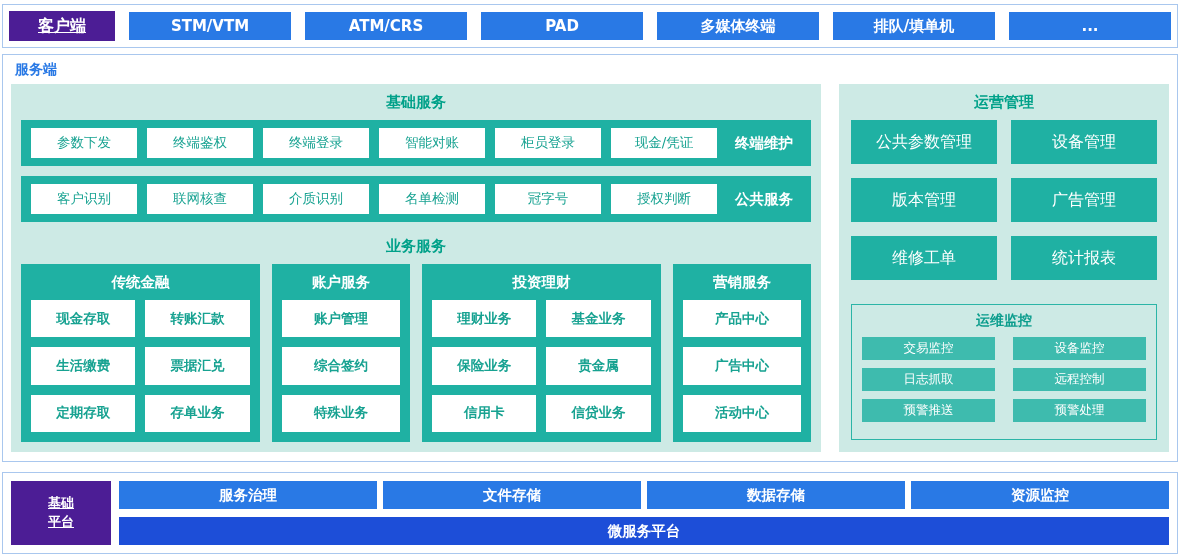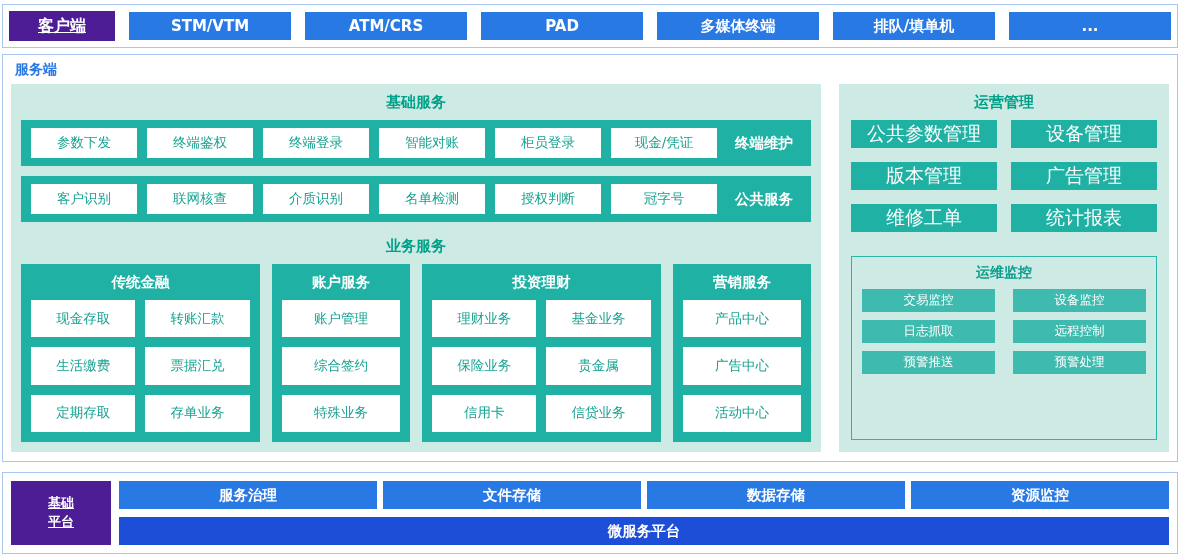--- a/index.html
+++ b/index.html
@@ -33,29 +33,29 @@
   .row-label { color: #fff; font-weight: bold; width: 74px; text-align: center;
     font-size: 14.5px; flex: none; }
 
   .groups { display: flex; gap: 12px; flex: 1; }
   .group { background: #1fb1a3; padding: 4px 10px 10px 10px;
     display: flex; flex-direction: column; }
   .g-wide { flex: 1.85; }
   .g-narrow { flex: 1; }
   .group-title { color: #fff; font-weight: bold; text-align: center;
     font-size: 14.5px; padding: 5px 0 8px 0; }
-  .group-grid { display: grid; gap: 10px; flex: 1; }
+  .group-grid { display: grid; gap: 10px; flex: 1; font-weight: bold; }
   .cols-2 { grid-template-columns: 1fr 1fr; }
   .cols-1 { grid-template-columns: 1fr; }
 
   .right-panel { width: 330px; flex: none; padding: 4px 12px 12px 12px;
     display: flex; flex-direction: column; }
   .ops-grid { display: grid; grid-template-columns: 1fr 1fr; gap: 14px; }
-  .ops-btn { background: #1fb1a3; color: #fff; height: 28px;
-    display: flex; align-items: center; justify-content: center; font-size: 19px; }
+  .ops-btn { background: #1fb1a3; color: #fff; height: 44px;
+    display: flex; align-items: center; justify-content: center; font-size: 16px; }
   .monitor { border: 1px solid #2bb5a7; margin-top: 24px; padding: 2px 10px 10px 10px; flex: 1; }
   .monitor-title { text-align: center; color: #0b9d8d; font-weight: bold;
     font-size: 14px; padding: 5px 0 7px 0; }
   .monitor-grid { display: grid; grid-template-columns: 1fr 1fr; gap: 8px 18px; }
   .monitor-btn { background: #3ebbae; color: #fff; height: 23px;
     display: flex; align-items: center; justify-content: center; font-size: 12.5px; }
 
   
   .platform-band { margin: 10px 2px 0 2px; height: 82px; padding: 8px;
     display: flex; gap: 8px; }
@@ -97,22 +97,22 @@
           <div class="white-box">柜员登录</div>
           <div class="white-box">现金/凭证</div>
           <div class="row-label">终端维护</div>
         </div>
 
         <div class="teal-row">
           <div class="white-box">客户识别</div>
           <div class="white-box">联网核查</div>
           <div class="white-box">介质识别</div>
           <div class="white-box">名单检测</div>
+          <div class="white-box">冠字号</div>
           <div class="white-box">授权判断</div>
-          <div class="white-box">冠字号</div>
           <div class="row-label">公共服务</div>
         </div>
 
         <div class="panel-title">业务服务</div>
 
         <div class="groups">
           <div class="group g-wide">
             <div class="group-title">传统金融</div>
             <div class="group-grid cols-2">
               <div class="white-box">现金存取</div>

